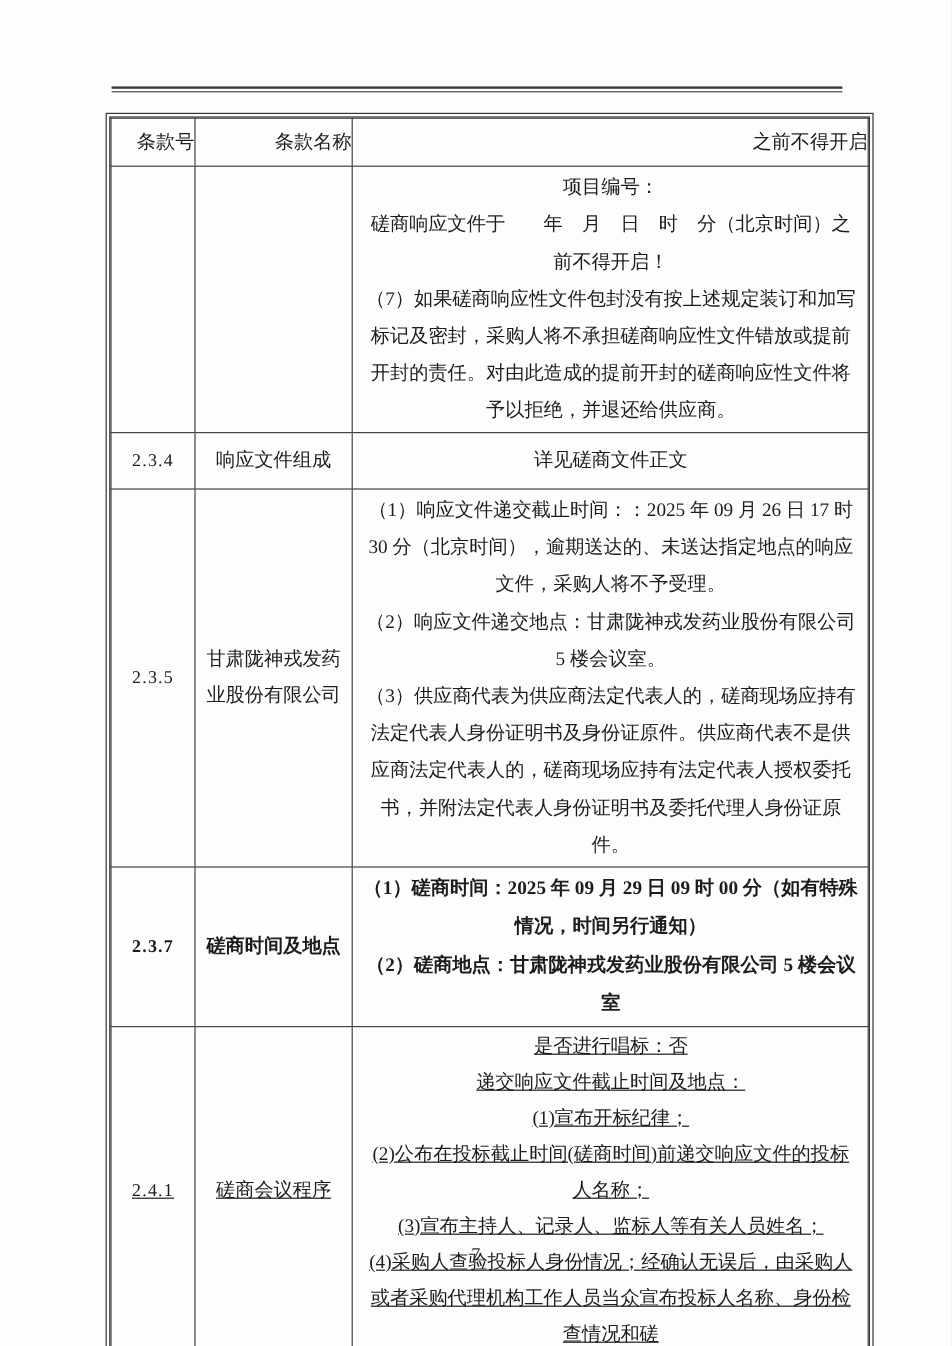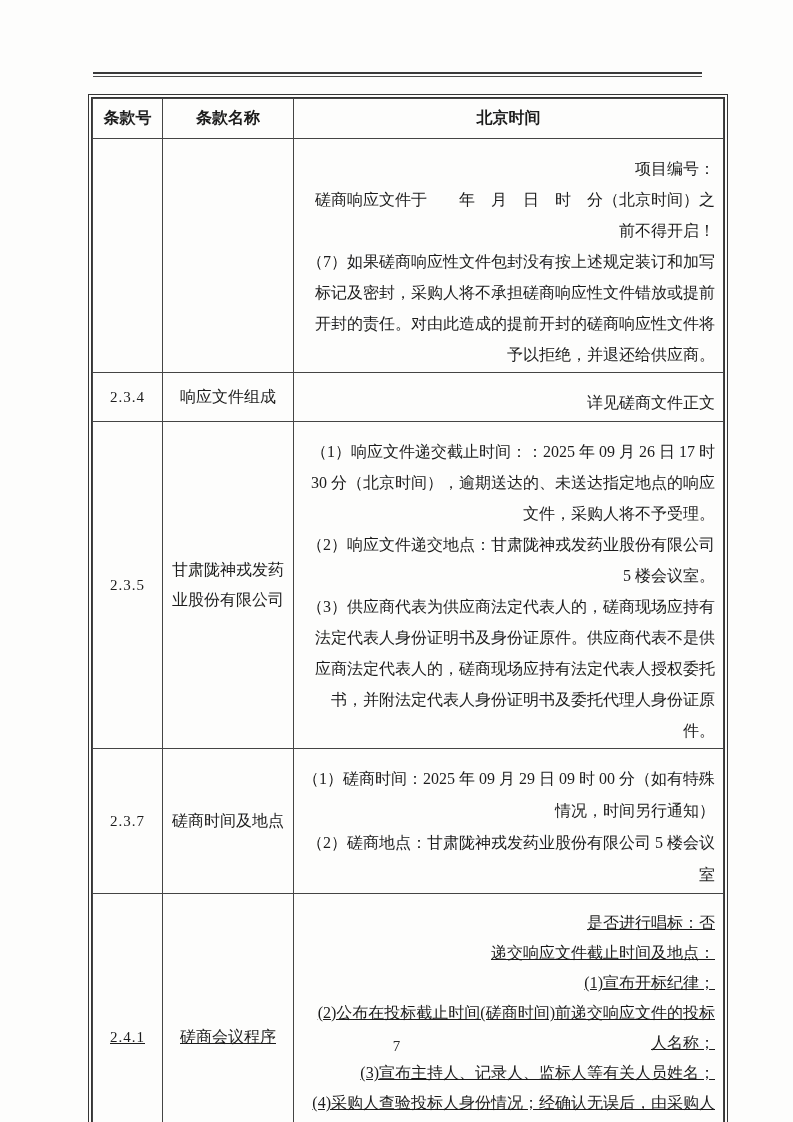--- a/index.html
+++ b/index.html
@@ -47,34 +47,34 @@
     text-align: center;
     font-size: 15px;
     letter-spacing: 1px;
   }
   td.name-cell {
     text-align: center;
     line-height: 30px;
     padding: 8px 6px;
   }
   td.content-cell {
-    padding: 14px 8px 2px 9px;
-    text-align: right;
+    padding: 2px 8px 2px 9px;
+    text-align: center;
   }
   tr.r-header td {
     height: 40px;
-    text-align: center;
-    font-weight: bold;
+    text-align: right;
+    font-weight: normal;
     font-size: 16px;
     margin-left: 45px;
   }
   tr.r-a td { height: 215px; }
   tr.r-b td { height: 38px; margin-top: 34px; }
   tr.r-c td { height: 274px; }
-  tr.r-d td { height: 95px; }
+  tr.r-d td { height: 95px; font-weight: bold; }
   tr.r-e td { height: 240px; text-decoration: underline; }
   .lh31 p { line-height: 31px; }
   .lh32 p { line-height: 32px; }
   .lh30 p { line-height: 30px; }
   .content-cell p { margin: 0; }
   .page-number {
     position: absolute;
     left: 0;
     top: 1038px;
     width: 100%;
@@ -95,21 +95,21 @@
       <colgroup>
         <col class="c-no">
         <col class="c-name">
         <col class="c-content">
       </colgroup>
 
       <tbody>
           <tr class="r-header">
         <td>条款号</td>
         <td>条款名称</td>
-        <td>北京时间</td>
+        <td>之前不得开启</td>
       </tr>
 
       <tr class="r-a">
         <td class="no-cell"></td>
         <td class="name-cell"></td>
         <td class="content-cell lh31">
           <p>项目编号：</p>
           <p>磋商响应文件于　　年　月　日　时　分（北京时间）之前不得开启！</p>
           <p>（7）如果磋商响应性文件包封没有按上述规定装订和加写标记及密封，采购人将不承担磋商响应性文件错放或提前开封的责任。对由此造成的提前开封的磋商响应性文件将予以拒绝，并退还给供应商。</p>
         </td>

